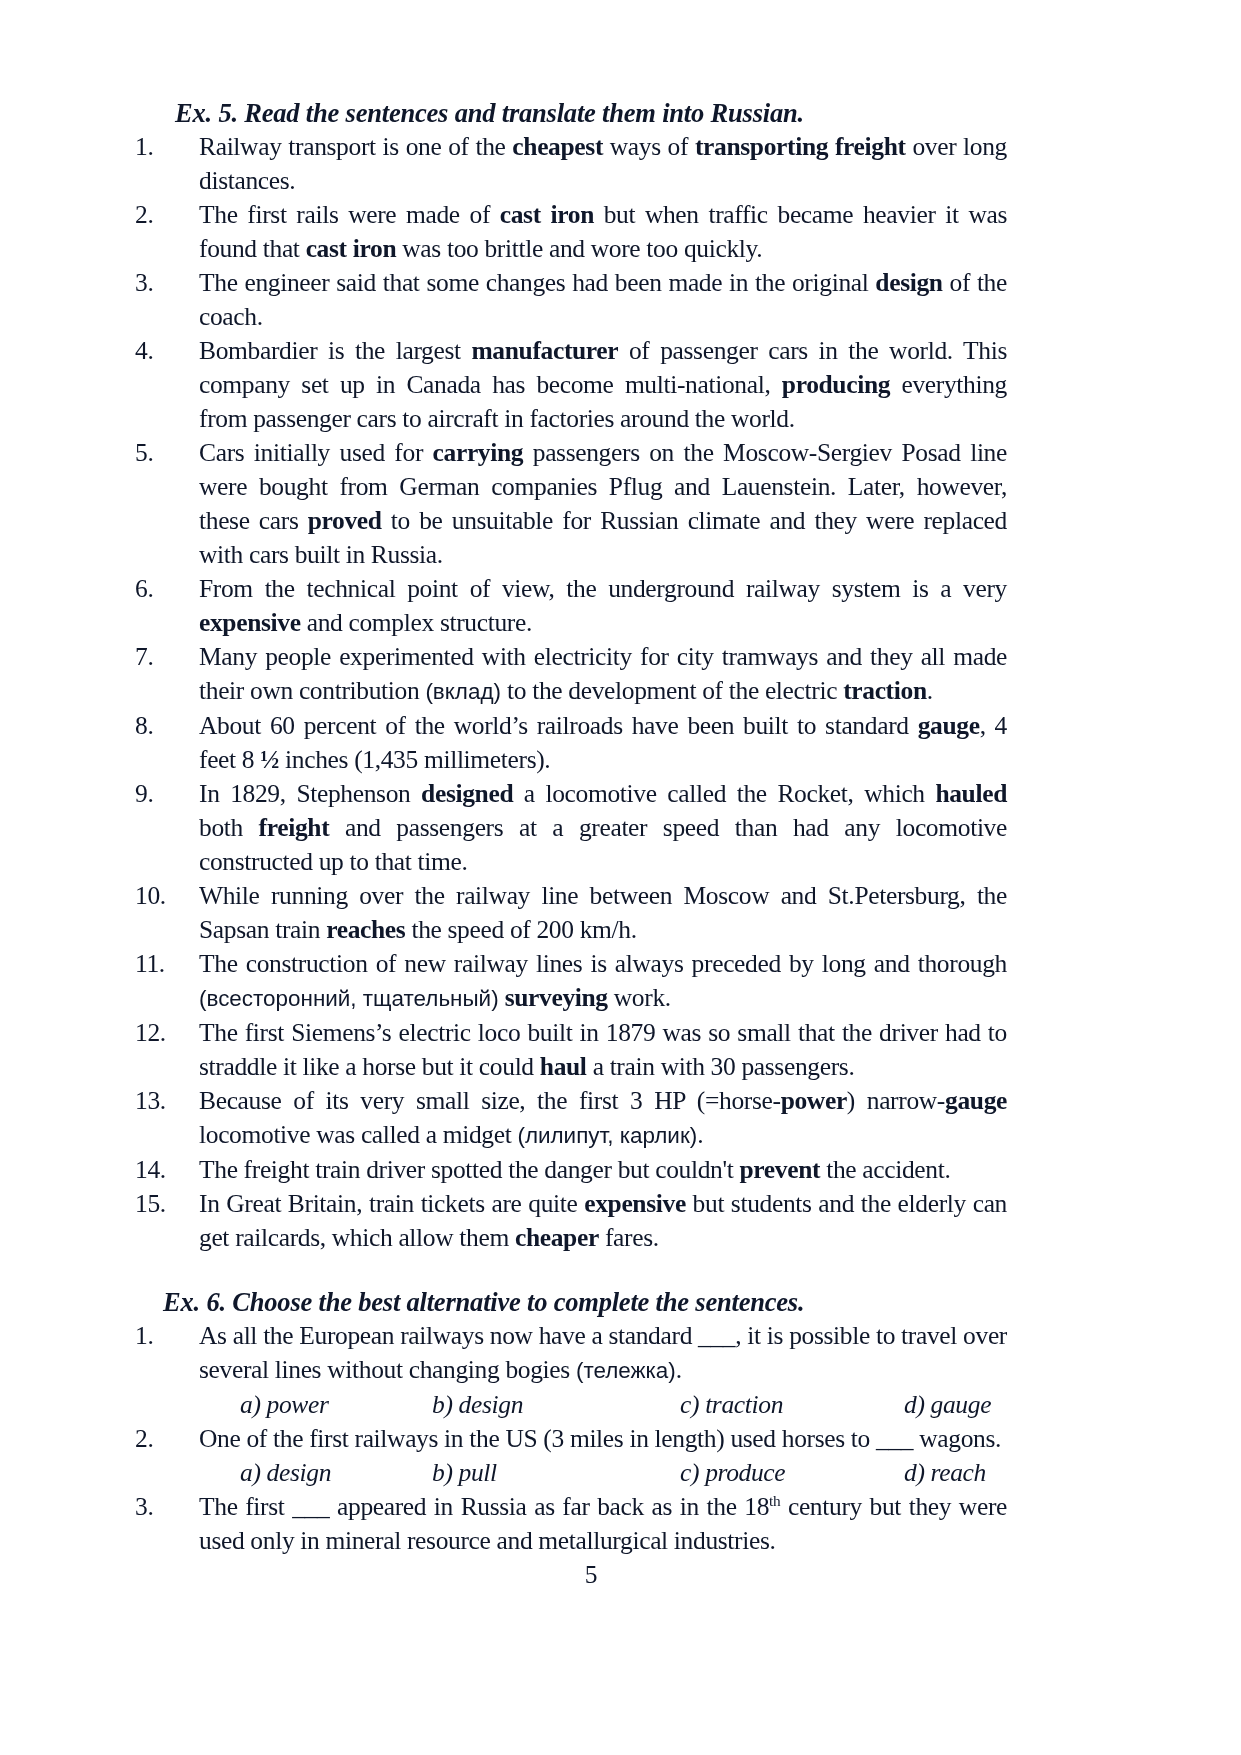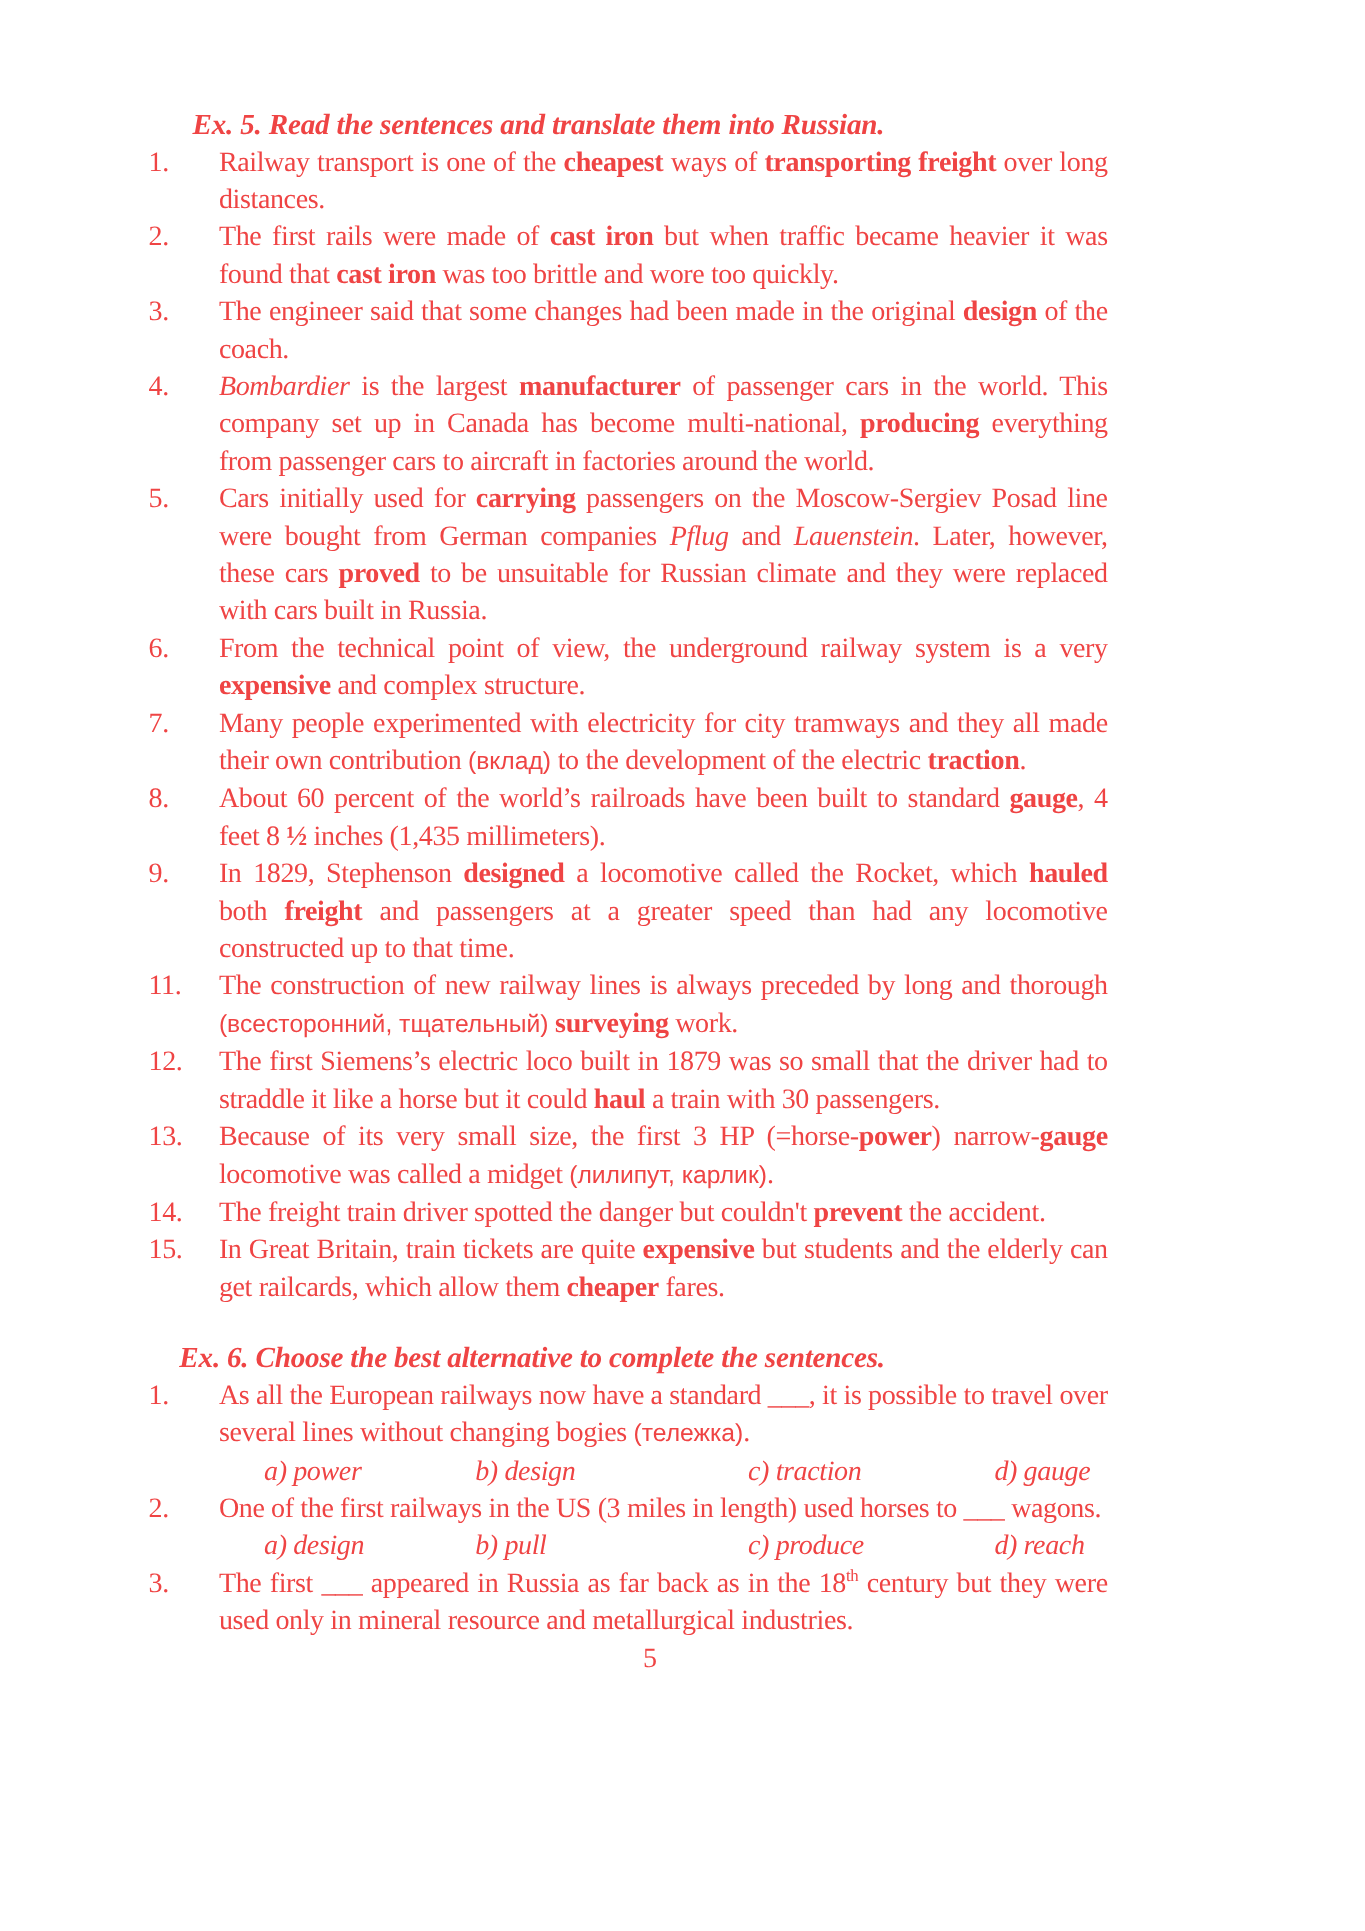--- a/index.html
+++ b/index.html
@@ -1,21 +1,21 @@
 <!DOCTYPE html>
 <html><head>
 <meta charset="utf-8">
 <style>
   html,body{margin:0;padding:0;background:#ffffff;}
   .page{
     position:relative;
     width:1241px;
     height:1755px;
     background:#ffffff;
-    color:#ef4444;
+    color:#0f172a;
     font-family:"Liberation Serif", serif;
     overflow:hidden;
   }
   .content{
     position:absolute;
     left:135px;
     top:0;
     width:872px;
   }
   .ex-title{
@@ -27,21 +27,21 @@
     margin:0 0 0 40px;
   }
   .ex-title.first{ margin-top:96px; }
   .ex-title.second{ margin-top:30px;margin-left:28px; }
   .list{ margin:0; }
   .item{ font-size:25.5px; line-height:34px; letter-spacing:-0.35px; }
   .line{ display:flex; align-items:flex-start; }
   .num{ flex:0 0 40px; }
   .body{ flex:1 1 auto; text-align:justify;margin-left:24px; }
   .b{ font-weight:bold; }
-  .i{ font-style:italic; }
+  .i{ }
   .sans{ font-family:"Liberation Sans", sans-serif; font-size:0.88em; letter-spacing:0; }
   .sup{ vertical-align:super; font-size:0.6em; line-height:0; }
   .options{
     display:grid;
     grid-template-columns:168px 224px 200px auto;
     padding-left:105px;
     font-style:italic;
     white-space:nowrap;
     gap:24px;
   }
@@ -109,20 +109,26 @@
           </div>
         </div>
         <div class="item">
           <div class="line">
             <span class="num">9.</span>
             <span class="body"><span>In 1829, Stephenson </span><span class="b">designed</span><span> a locomotive called the Rocket, which </span><span class="b">hauled</span><span> both </span><span class="b">freight</span><span> and passengers at a greater speed than had any locomotive constructed up to that time.</span></span>
           </div>
         </div>
         <div class="item">
           <div class="line">
+            <span class="num">10.</span>
+            <span class="body"><span>While running over the railway line between Moscow and St.Petersburg, the Sapsan train </span><span class="b">reaches</span><span> the speed of 200 km/h.</span></span>
+          </div>
+        </div>
+        <div class="item">
+          <div class="line">
             <span class="num">11.</span>
             <span class="body"><span>The construction of new railway lines is always preceded by long and thorough </span><span class="sans">(всесторонний, тщательный)</span><span> </span><span class="b">surveying</span><span> work.</span></span>
           </div>
         </div>
         <div class="item">
           <div class="line">
             <span class="num">12.</span>
             <span class="body"><span>The first Siemens’s electric loco built in 1879 was so small that the driver had to straddle it like a horse but it could </span><span class="b">haul</span><span> a train with 30 passengers.</span></span>
           </div>
         </div>

